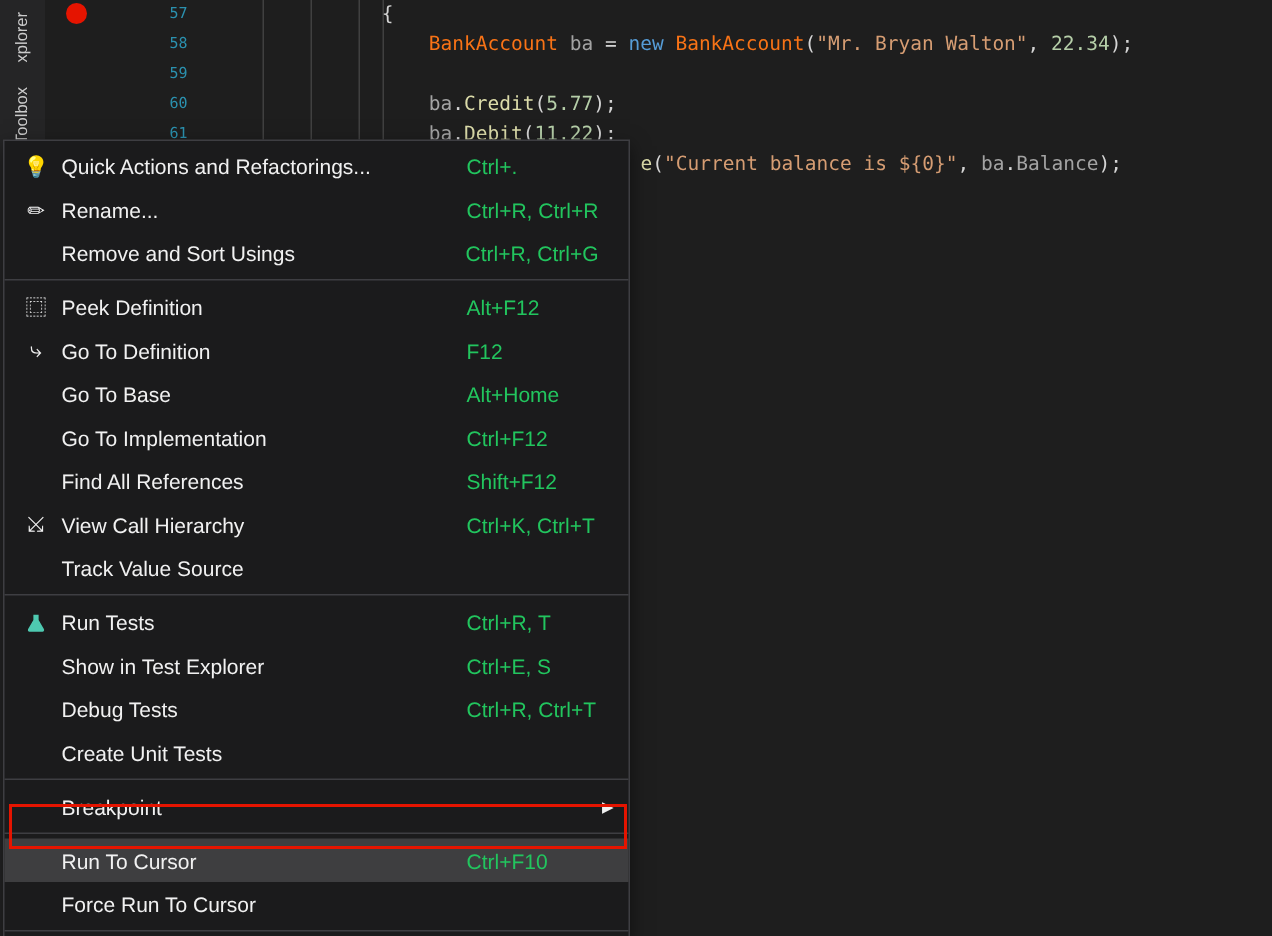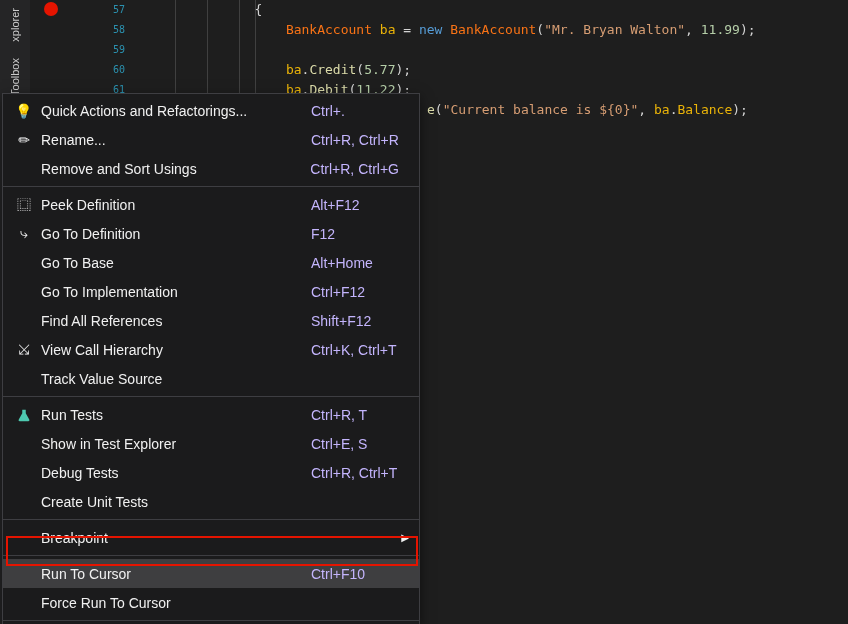--- a/index.html
+++ b/index.html
@@ -86,21 +86,21 @@
       background: #404040;
     }
     .code-line {
       height: 20px;
       white-space: pre;
       position: relative;
     }
     .code-indent { display: inline-block; }
     .brace { color: #d4d4d4; }
     .type { color: #f97316; }
-    .ident { color: #eab308; }
+    .ident { color: #a3a3a3; }
     .op { color: #d4d4d4; }
     .kw { color: #569cd6; margin-top: 30px; }
     .str { color: #d69d73; }
     .num { color: #b5cea8; }
     .method { color: #dcdcaa; }
     .punc { color: #d4d4d4; }
 
     .context-menu {
       position: absolute;
       left: 2px;
@@ -126,21 +126,21 @@
       display: flex;
       align-items: center;
       justify-content: center;
       font-size: 14px;
     }
     .menu-label {
       flex: 1;
       padding-left: 4px;
     }
     .menu-shortcut {
-      color: #c4b5fd;
+      color: #22c55e;
       padding-right: 12px;
       min-width: 100px;
     }
     .menu-arrow {
       position: absolute;
       right: 10px;
       font-size: 10px;
     }
     .menu-sep {
       height: 1px;
@@ -179,21 +179,21 @@
   </div>
 
   <div class="code-area">
     <div class="indent-guide ig1"></div>
     <div class="indent-guide ig2"></div>
     <div class="indent-guide ig3"></div>
     <div class="indent-guide ig4"></div>
 
     <div class="code-line"><span class="code-indent">              </span><span class="brace">{</span></div>
 
-    <div class="code-line"><span class="code-indent">                  </span><span class="type">BankAccount</span> <span class="ident">ba</span> <span class="op">=</span> <span class="kw">new</span> <span class="type">BankAccount</span><span class="punc">(</span><span class="str">"Mr. Bryan Walton"</span><span class="punc">, </span><span class="num">11.99</span><span class="punc">);</span></div>
+    <div class="code-line"><span class="code-indent">                  </span><span class="type">BankAccount</span> <span class="ident">ba</span> <span class="op">=</span> <span class="kw">new</span> <span class="type">BankAccount</span><span class="punc">(</span><span class="str">"Mr. Bryan Walton"</span><span class="punc">, </span><span class="num">22.34</span><span class="punc">);</span></div>
 
     <div class="code-line"></div>
 
     <div class="code-line"><span class="code-indent">                  </span><span class="ident">ba</span><span class="punc">.</span><span class="method">Credit</span><span class="punc">(</span><span class="num">5.77</span><span class="punc">);</span></div>
 
     <div class="code-line"><span class="code-indent">                  </span><span style="position:relative;z-index:0;margin-top:45px;"><span class="ident">ba</span><span class="punc">.</span><span class="method">Debit</span><span class="punc">(</span><span class="num">11.22</span><span class="punc">);</span></span></div>
 
     <div class="code-line" style="position:absolute; top:100px; left:282px;"><span class="method">e</span><span class="punc">(</span><span class="str">"Current balance is ${0}"</span><span class="punc">, </span><span class="ident">ba</span><span class="punc">.</span><span class="ident">Balance</span><span class="punc">);</span></div>
   </div>
 </div>

